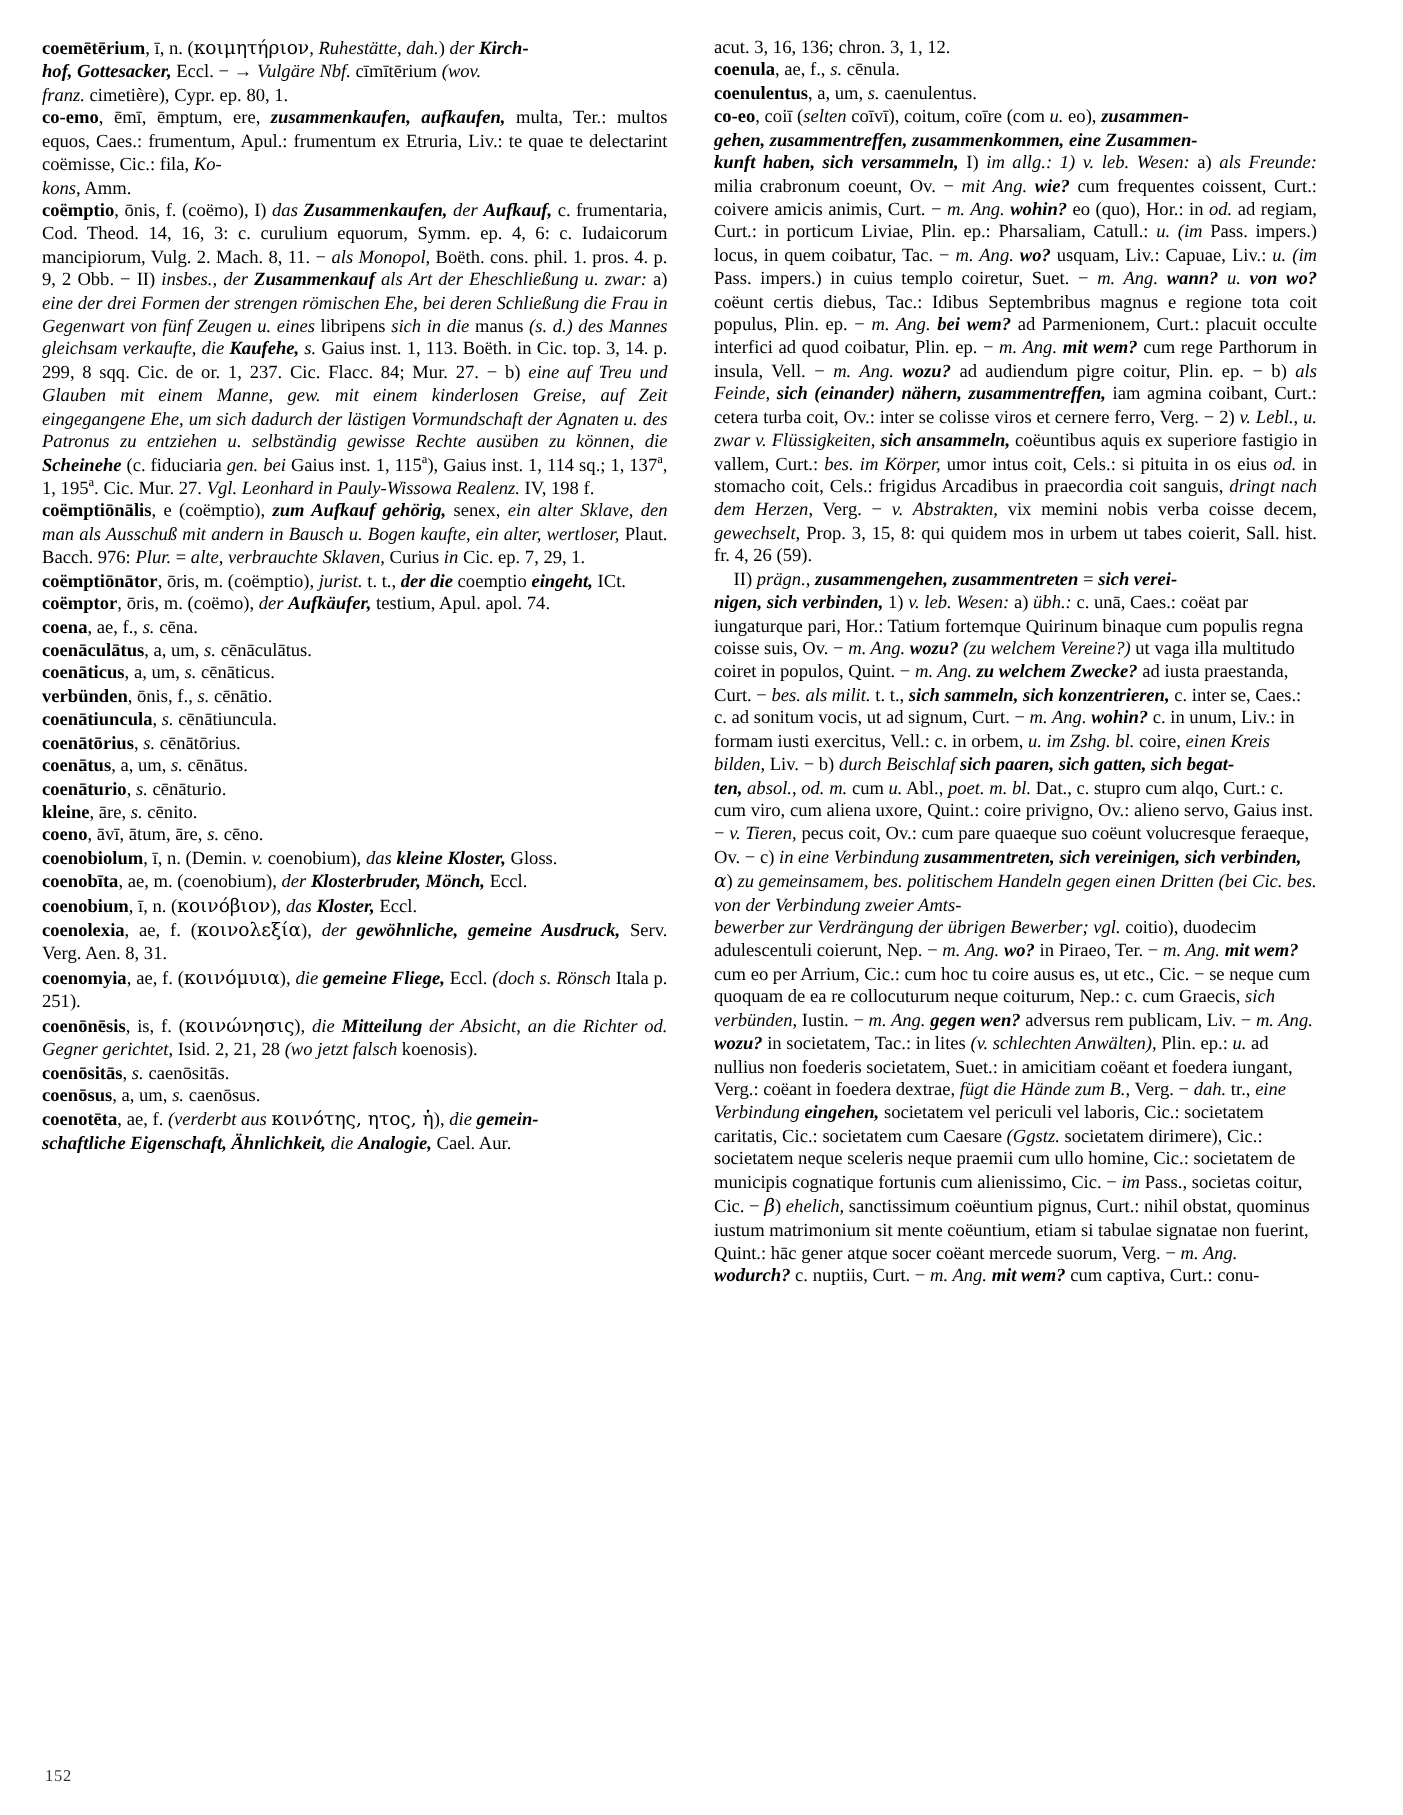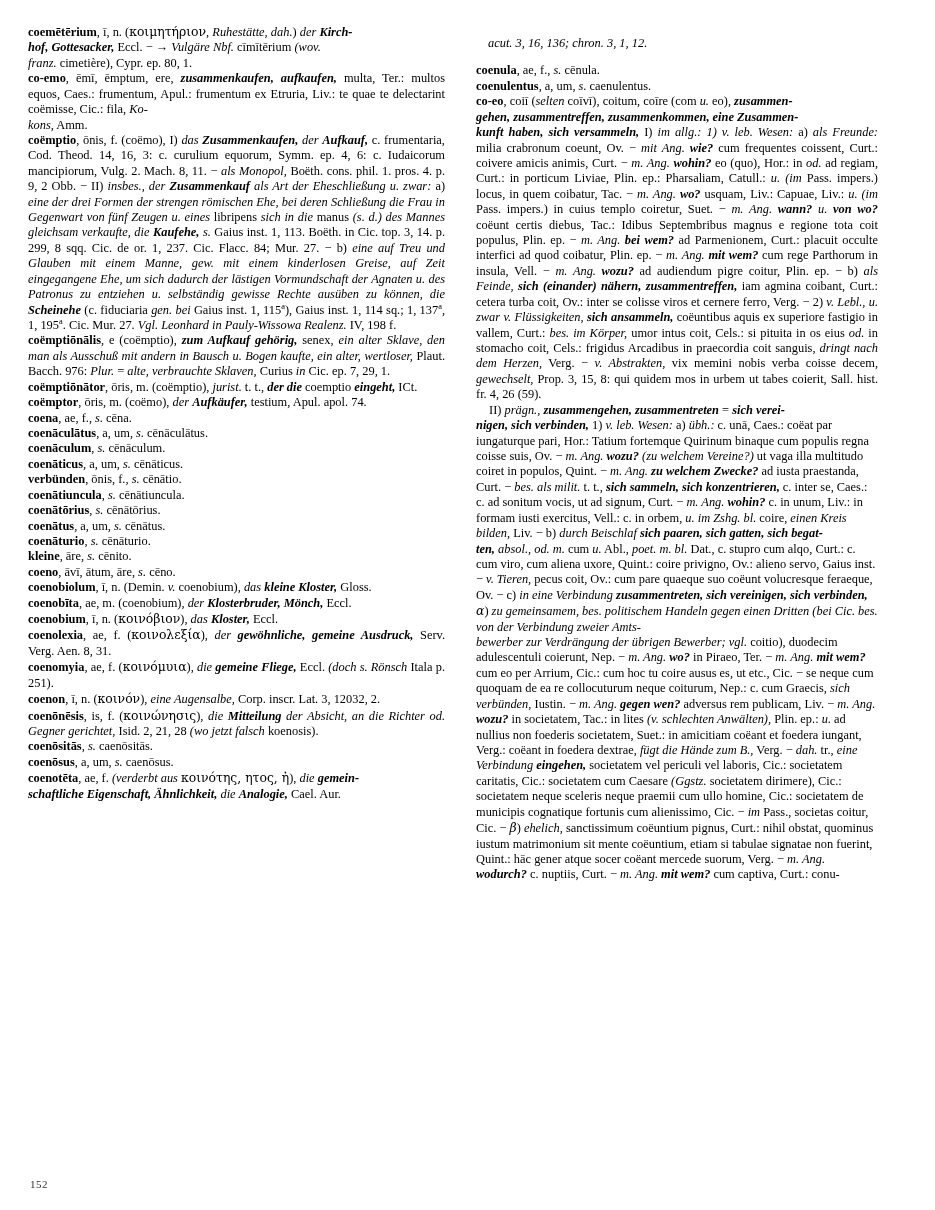--- a/index.html
+++ b/index.html
@@ -39,23 +39,22 @@
     hyphens: manual;
   }
   .col.right { width: 402px; }
   .entry {
     margin: 0;
     padding: 0;
     text-indent: 0;
   }
   .entry + .entry { margin-top: 0; }
   .cont {
-    margin: 12px;
+    margin: 0;
     text-indent: 0;
-    font-style: italic;
   }
   .para {
     margin: 0;
     text-indent: 13px;
   }
   .hw {
     font-weight: bold;
   }
   .it { font-style: italic; }
   .bi { font-weight: bold; font-style: italic; }
@@ -83,35 +82,33 @@
 
     <div class="col left">
       <div class="entry"><span class="hw">coemētērium</span>, ī, n. (<span class="gr">κοιμητήριον</span>, <span class="it">Ruhestätte, dah.</span>) <span class="it">der</span> <span class="bi">Kirch-<br>hof, Gottesacker,</span> Eccl. − → <span class="it">Vulgäre Nbf.</span> cīmītērium <span class="it">(wov.<br>franz.</span> cimetière), Cypr. ep. 80, 1.</div>
       <div class="entry"><span class="hw">co-emo</span>, ēmī, ēmptum, ere, <span class="bi">zusammenkaufen, aufkaufen,</span> multa, Ter.: multos equos, Caes.: frumentum, Apul.: frumentum ex Etruria, Liv.: te quae te delectarint coëmisse, Cic.: fila, <span class="it">Ko-<br>kons,</span> Amm.</div>
       <div class="entry"><span class="hw">coëmptio</span>, ōnis, f. (coëmo), I) <span class="it">das</span> <span class="bi">Zusammenkaufen,</span> <span class="it">der</span> <span class="bi">Aufkauf,</span> c. frumentaria, Cod. Theod. 14, 16, 3: c. curulium equorum, Symm. ep. 4, 6: c. Iudaicorum mancipiorum, Vulg. 2. Mach. 8, 11. − <span class="it">als Monopol,</span> Boëth. cons. phil. 1. pros. 4. p. 9, 2 Obb. − II) <span class="it">insbes., der</span> <span class="bi">Zusammenkauf</span> <span class="it">als Art der Eheschließung u. zwar:</span> a) <span class="it">eine der drei Formen der strengen römischen Ehe, bei deren Schließung die Frau in Gegenwart von fünf Zeugen u. eines</span> libripens <span class="it">sich in die</span> manus <span class="it">(s. d.) des Mannes gleichsam verkaufte, die</span> <span class="bi">Kaufehe,</span> <span class="it">s.</span> Gaius inst. 1, 113. Boëth. in Cic. top. 3, 14. p. 299, 8 sqq. Cic. de or. 1, 237. Cic. Flacc. 84; Mur. 27. − b) <span class="it">eine auf Treu und Glauben mit einem Manne, gew. mit einem kinderlosen Greise, auf Zeit eingegangene Ehe, um sich dadurch der lästigen Vormundschaft der Agnaten u. des Patronus zu entziehen u. selbständig gewisse Rechte ausüben zu können, die</span> <span class="bi">Scheinehe</span> (c. fiduciaria <span class="it">gen. bei</span> Gaius inst. 1, 115<sup class="sup">a</sup>), Gaius inst. 1, 114 sq.; 1, 137<sup class="sup">a</sup>, 1, 195<sup class="sup">a</sup>. Cic. Mur. 27. <span class="it">Vgl. Leonhard in Pauly-Wissowa Realenz.</span> IV, 198 f.</div>
       <div class="entry"><span class="hw">coëmptiōnālis</span>, e (coëmptio), <span class="bi">zum Aufkauf gehörig,</span> senex, <span class="it">ein alter Sklave, den man als Ausschuß mit andern in Bausch u. Bogen kaufte, ein alter, wertloser,</span> Plaut. Bacch. 976: <span class="it">Plur.</span> = <span class="it">alte, verbrauchte Sklaven,</span> Curius <span class="it">in</span> Cic. ep. 7, 29, 1.</div>
       <div class="entry"><span class="hw">coëmptiōnātor</span>, ōris, m. (coëmptio), <span class="it">jurist.</span> t. t., <span class="bi">der die</span> coemptio <span class="bi">eingeht,</span> ICt.</div>
       <div class="entry"><span class="hw">coëmptor</span>, ōris, m. (coëmo), <span class="it">der</span> <span class="bi">Aufkäufer,</span> testium, Apul. apol. 74.</div>
       <div class="entry"><span class="hw">coena</span>, ae, f., <span class="it">s.</span> cēna.</div>
       <div class="entry"><span class="hw">coenāculātus</span>, a, um, <span class="it">s.</span> cēnāculātus.</div>
-      <div class="entry"><span class="hw">coenāculum</span>, <span class="it">s.</span> cēnāculum.</div>
       <div class="entry"><span class="hw">coenāticus</span>, a, um, <span class="it">s.</span> cēnāticus.</div>
       <div class="entry"><span class="hw">verbünden</span>, ōnis, f., <span class="it">s.</span> cēnātio.</div>
       <div class="entry"><span class="hw">coenātiuncula</span>, <span class="it">s.</span> cēnātiuncula.</div>
       <div class="entry"><span class="hw">coenātōrius</span>, <span class="it">s.</span> cēnātōrius.</div>
       <div class="entry"><span class="hw">coenātus</span>, a, um, <span class="it">s.</span> cēnātus.</div>
       <div class="entry"><span class="hw">coenāturio</span>, <span class="it">s.</span> cēnāturio.</div>
       <div class="entry"><span class="hw">kleine</span>, āre, <span class="it">s.</span> cēnito.</div>
       <div class="entry"><span class="hw">coeno</span>, āvī, ātum, āre, <span class="it">s.</span> cēno.</div>
       <div class="entry"><span class="hw">coenobiolum</span>, ī, n. (Demin. <span class="it">v.</span> coenobium), <span class="it">das</span> <span class="bi">kleine Kloster,</span> Gloss.</div>
       <div class="entry"><span class="hw">coenobīta</span>, ae, m. (coenobium), <span class="it">der</span> <span class="bi">Klosterbruder, Mönch,</span> Eccl.</div>
       <div class="entry"><span class="hw">coenobium</span>, ī, n. (<span class="gr">κοινόβιον</span>), <span class="it">das</span> <span class="bi">Kloster,</span> Eccl.</div>
       <div class="entry"><span class="hw">coenolexia</span>, ae, f. (<span class="gr">κοινολεξία</span>), <span class="it">der</span> <span class="bi">gewöhnliche, gemeine Ausdruck,</span> Serv. Verg. Aen. 8, 31.</div>
       <div class="entry"><span class="hw">coenomyia</span>, ae, f. (<span class="gr">κοινόμυια</span>), <span class="it">die</span> <span class="bi">gemeine Fliege,</span> Eccl. <span class="it">(doch s. Rönsch</span> Itala p. 251).</div>
-      <div class="entry"><span class="hw">coenon</span>, ī, n. (<span class="gr">κοινόν</span>), <span class="it">eine Augensalbe,</span> Corp. inscr. Lat. 3, 12032, 2.</div>
       <div class="entry"><span class="hw">coenōnēsis</span>, is, f. (<span class="gr">κοινώνησις</span>), <span class="it">die</span> <span class="bi">Mitteilung</span> <span class="it">der Absicht, an die Richter od. Gegner gerichtet,</span> Isid. 2, 21, 28 <span class="it">(wo jetzt falsch</span> koenosis).</div>
       <div class="entry"><span class="hw">coenōsitās</span>, <span class="it">s.</span> caenōsitās.</div>
       <div class="entry"><span class="hw">coenōsus</span>, a, um, <span class="it">s.</span> caenōsus.</div>
       <div class="entry lastline"><span class="hw">coenotēta</span>, ae, f. <span class="it">(verderbt aus</span> <span class="gr">κοινότης, ητος, ἡ</span>), <span class="it">die</span> <span class="bi">gemein-<br>schaftliche Eigenschaft, Ähnlichkeit,</span> <span class="it">die</span> <span class="bi">Analogie,</span> Cael. Aur.</div>
     </div>
 
     <div class="col right">
       <div class="cont">acut. 3, 16, 136; chron. 3, 1, 12.</div>
       <div class="entry"><span class="hw">coenula</span>, ae, f., <span class="it">s.</span> cēnula.</div>
       <div class="entry"><span class="hw">coenulentus</span>, a, um, <span class="it">s.</span> caenulentus.</div>

